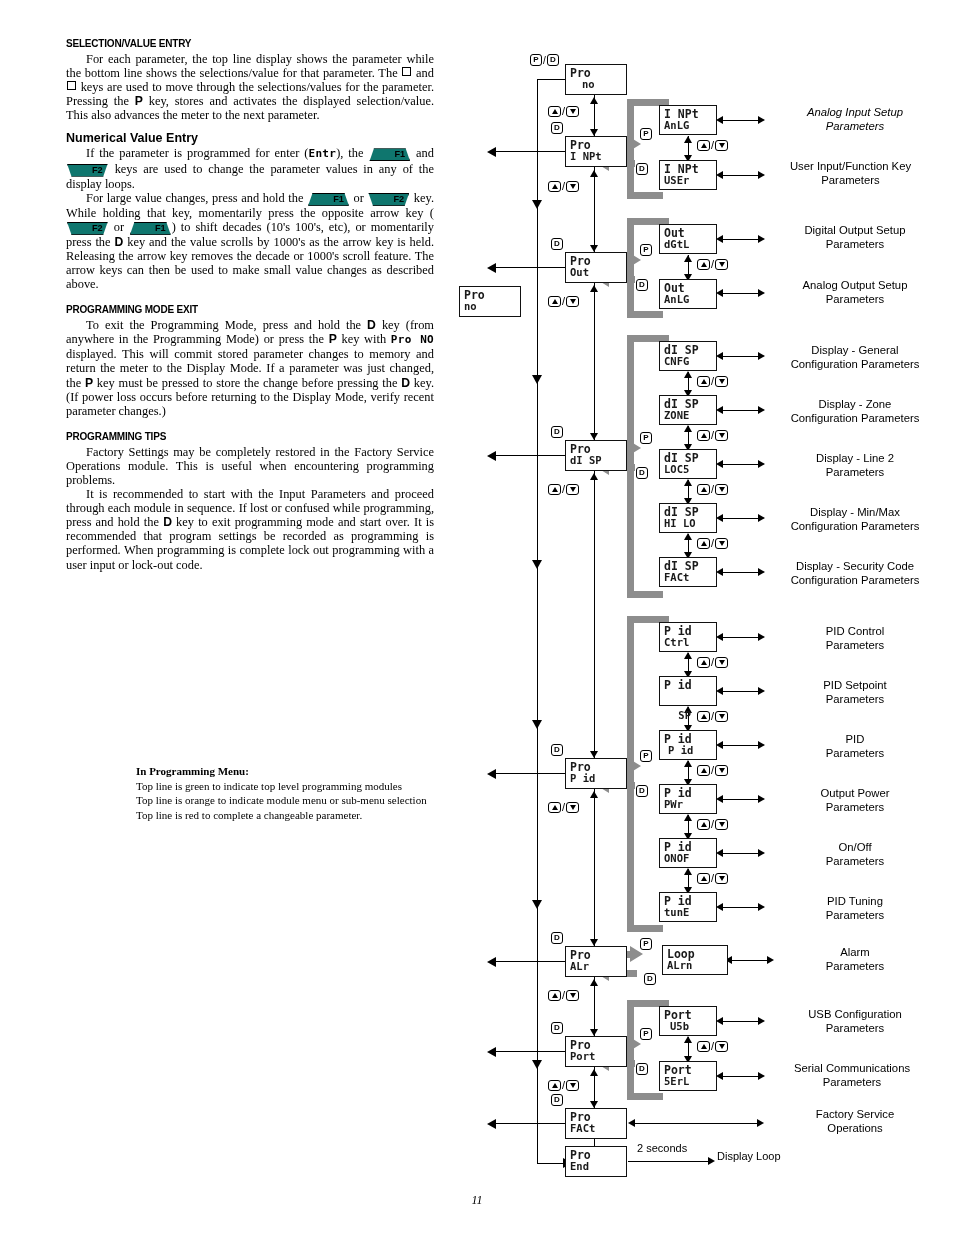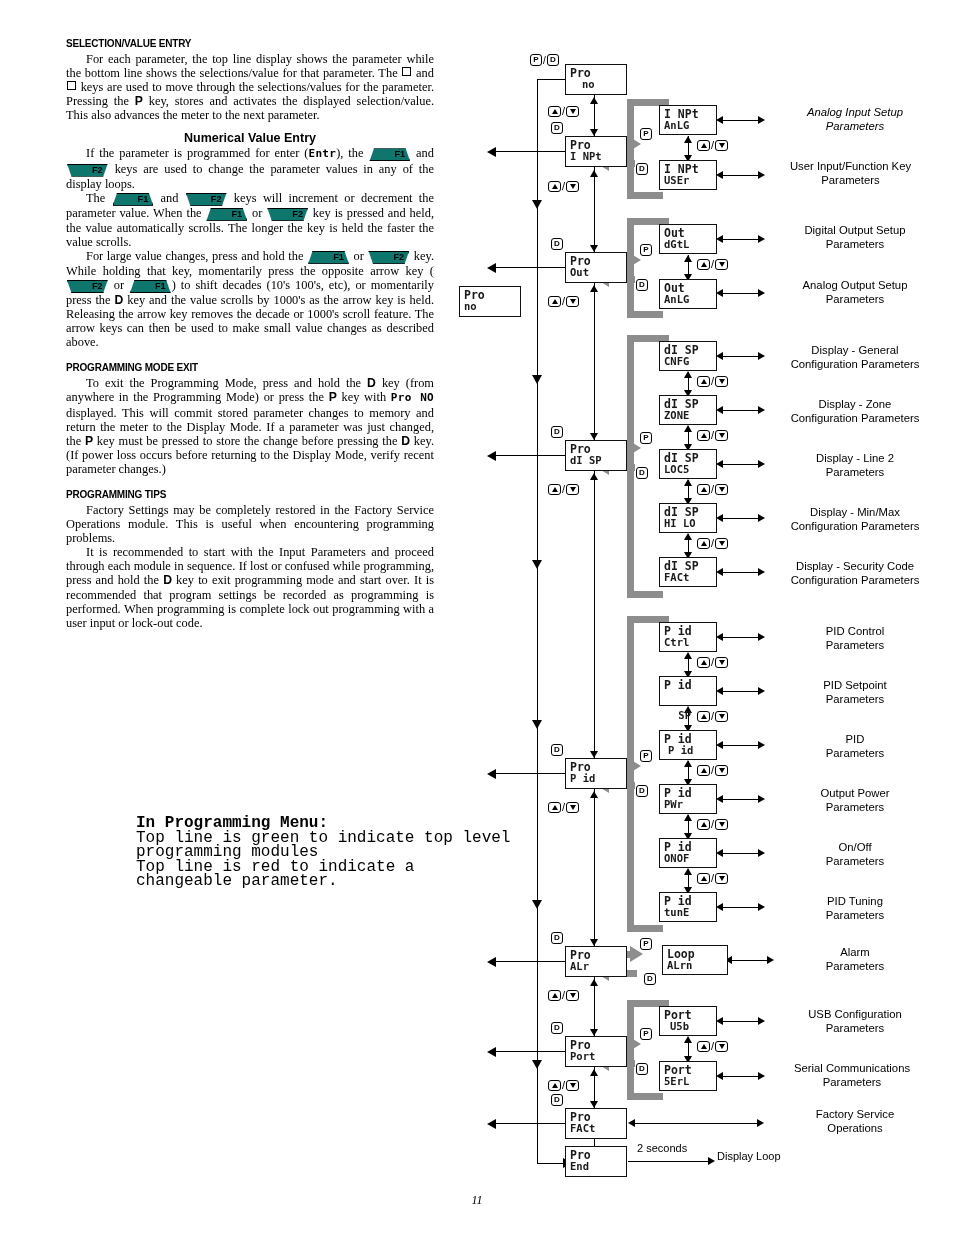--- a/index.html
+++ b/index.html
@@ -12,21 +12,21 @@
   .page{position:relative;width:954px;height:1235px;overflow:hidden;}
 
   
   .textcol{position:absolute;left:66px;top:38px;width:368px;}
   h2.sect{
     font-family:"Liberation Sans", sans-serif;
     font-size:10px;font-weight:bold;margin:0 0 3px 0;letter-spacing:-0.2px;
   }
   h3.sub{
     font-family:"Liberation Sans", sans-serif;
-    font-size:12.5px;font-weight:bold;margin:9px 0 1px 0;text-align:center;
+    font-size:12.5px;font-weight:bold;margin:9px 0 1px 0;
   }
   p.body{
     font-family:"Liberation Serif", serif;
     font-size:12.4px;line-height:14.1px;margin:0 0 0 0;
     text-align:justify;text-indent:20px;
     hyphens:auto;
   }
   p.body + p.body{margin-top:0;}
   .kb{font-family:"Liberation Sans", sans-serif;font-weight:bold;font-size:12.2px;}
   .sq{display:inline-block;width:7px;height:7px;border:1px solid #000;vertical-align:1px;margin:0 1px;}
@@ -44,22 +44,22 @@
     font-family:"Liberation Sans", sans-serif;font-weight:bold;
     font-size:9.2px;line-height:11px;
     padding:0 3px;margin:0 1px;vertical-align:0px;
     border:1.2px solid #000;
     color:#000;background:#0f766e;
   }
   .fkey.up{ clip-path:polygon(11% 0,89% 0,100% 100%,0% 100%); padding:0 4px;}
   .fkey.dn{ clip-path:polygon(0 0,100% 0,89% 100%,11% 100%); padding:0 4px;}
 
   
-  .note{position:absolute;left:136px;top:816px;width:380px;
-        font-family:Liberation Mono, monospace;font-size:16px;line-height:14.6px;}
+  .note{position:absolute;left:136px;top:764px;width:380px;
+        font-family:Liberation Serif, serif;font-size:11px;line-height:14.6px;}
   .note .nt-title{font-weight:bold;}
 
   
   .pageno{position:absolute;left:0;top:1193px;width:954px;text-align:center;
           font-family:"Liberation Serif", serif;font-style:italic;font-size:12px;}
 
   
   .flow{position:absolute;left:0;top:0;width:954px;height:1235px;}
 
   
@@ -161,24 +161,20 @@
     <p class="body">For each parameter, the top line display shows the parameter while
       the bottom line shows the selections/value for that parameter. The <span class="sq"></span>
       and <span class="sq"></span> keys are used to move through the selections/values for the
       parameter. Pressing the <span class="kb">P</span> key, stores and activates the displayed
       selection/value. This also advances the meter to the next parameter.</p>
 
     <h3 class="sub">Numerical Value Entry</h3>
     <p class="body">If the parameter is programmed for enter (<span class="seg">Entr</span>), the
       <span class="fkey up">F1</span> and <span class="fkey dn">F2</span> keys
       are used to change the parameter values in any of the display loops.</p>
-    <p class="body">The <span class="fkey up">F1</span> and
-      <span class="fkey dn">F2</span> keys will increment or decrement the parameter value.
-      When the <span class="fkey up">F1</span> or <span class="fkey dn">F2</span>
-      key is pressed and held, the value automatically scrolls. The longer the key is held the faster the value scrolls.</p>
     <p class="body">For large value changes, press and hold the
       <span class="fkey up">F1</span> or <span class="fkey dn">F2</span> key. While
       holding that key, momentarily press the opposite arrow key (<span class="fkey dn">F2</span> or
       <span class="fkey up">F1</span>)
       to shift decades (10's 100's, etc), or momentarily press the <span class="kb">D</span> key and
       the value scrolls by 1000's as the arrow key is held. Releasing the arrow
       key removes the decade or 1000's scroll feature. The arrow keys can
       then be used to make small value changes as described above.</p>
 
     <h2 class="sect" style="margin-top:13px;">PROGRAMMING MODE EXIT</h2>
@@ -196,21 +192,22 @@
       through each module in sequence. If lost or confused while programming,
       press and hold the <span class="kb">D</span> key to exit programming mode and start over. It is
       recommended that program settings be recorded as programming is
       performed. When programming is complete lock out programming with
       a user input or lock-out code.</p>
   </div>
 
   <div class="note">
     <div class="nt-title">In Programming Menu:</div>
     <div>Top line is green to indicate top level programming modules</div>
-    <div>Top line is red to indicate a changeable parameter.</div>
+    <div>Top line is orange to indicate module menu or sub-menu selection</div>
+    <div>Top line is red to complete a changeable parameter.</div>
   </div>
 
   <div class="pageno">11</div>
 
   <div class="flow">
 
     <div class="lcd main" style="left:459px;top:286px;">
       <span class="l1">Pro</span>
       <span class="l2">no</span>
     </div>

